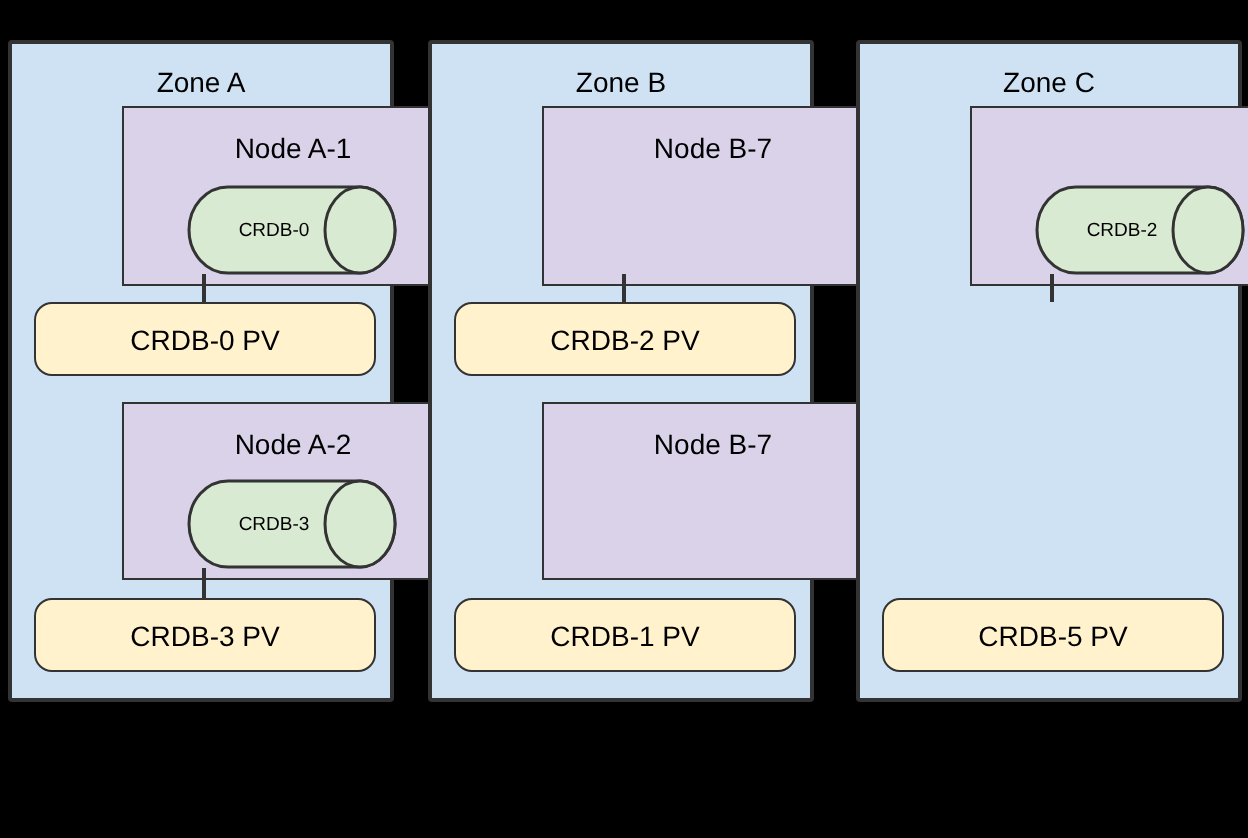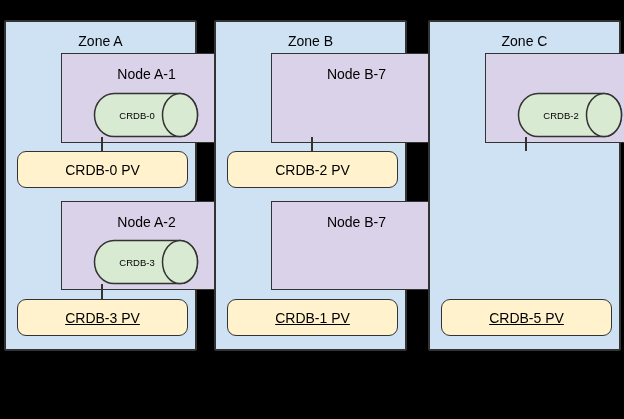--- a/index.html
+++ b/index.html
@@ -96,21 +96,21 @@
     background: var(--pv_fill, #fff2cc);
     border: 1.5px solid var(--border, #333333);
     border-radius: 9px;
     box-sizing: border-box;
     display: flex;
     align-items: center;
     justify-content: center;
     font-size: 14px;
   }
   .pv1 { top: 129px; }
-  .pv2 { top: 277px; text-decoration: underline; }
+  .pv2 { top: 277px; }
   .zone-a { left: 4px; }
   .zone-b { left: 214px; padding-left: 47px; }
   .zone-c { left: 428px; }
   .cyl-body { fill: var(--cylinder_fill, #d9ead3); stroke: var(--border, #333333); stroke-width: 1.5; }
 </style>
 </head>
 <body>
 
 <div class="canvas">
 

